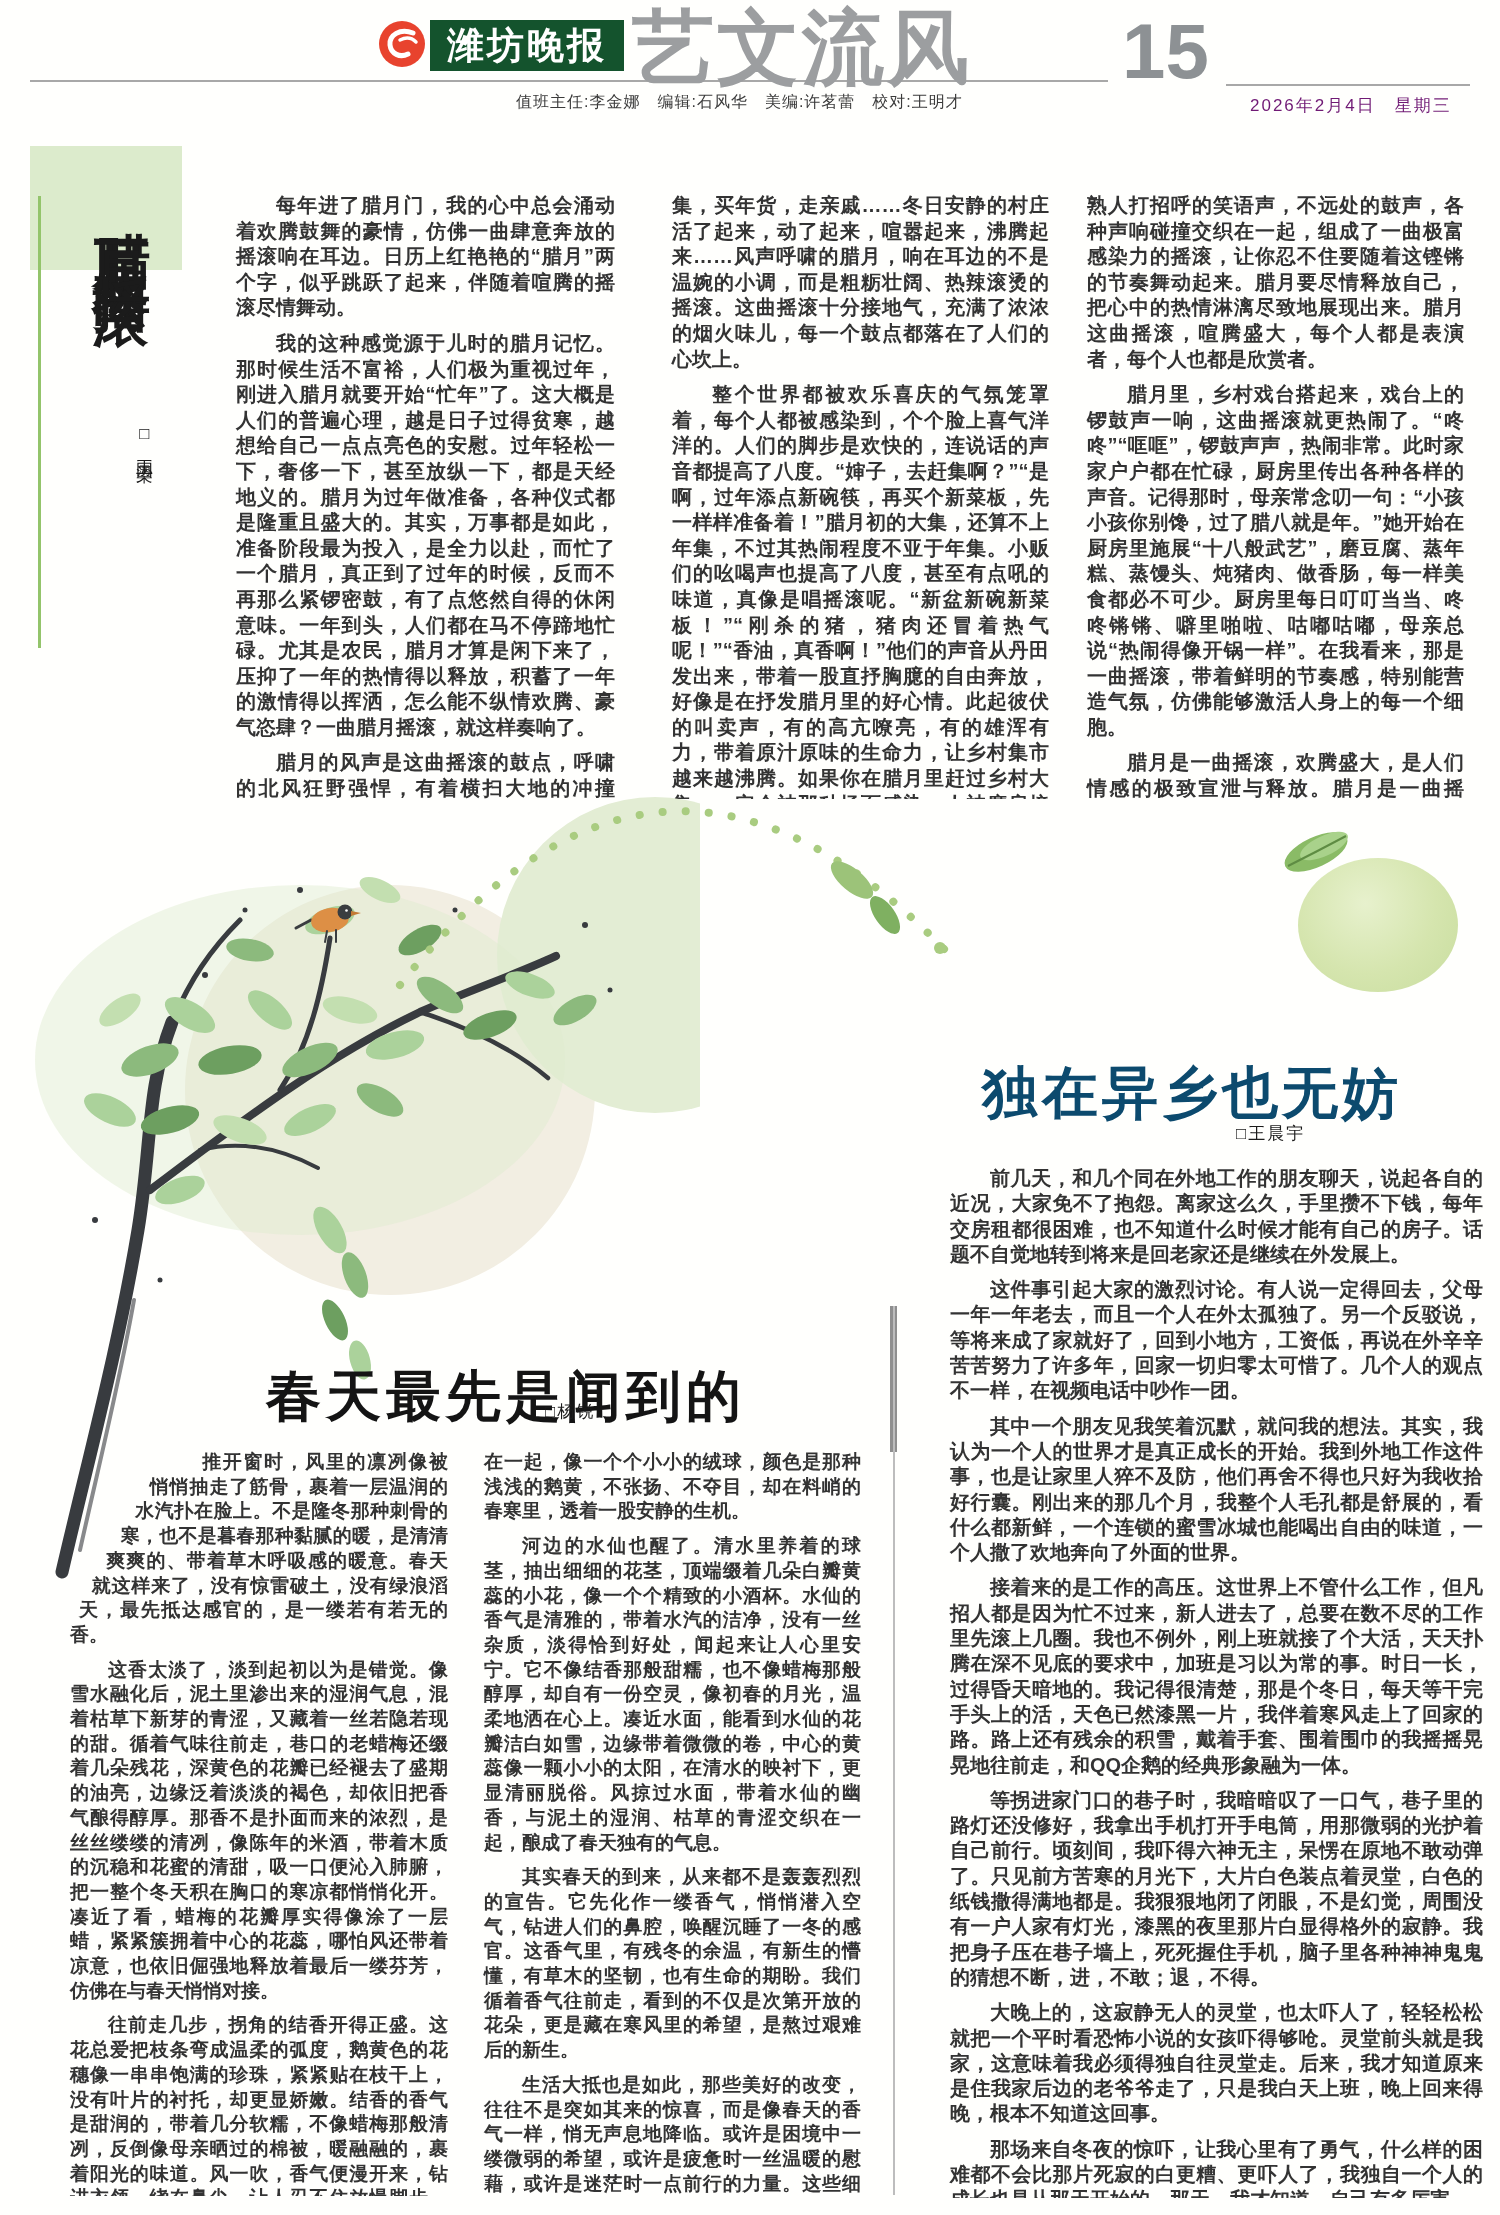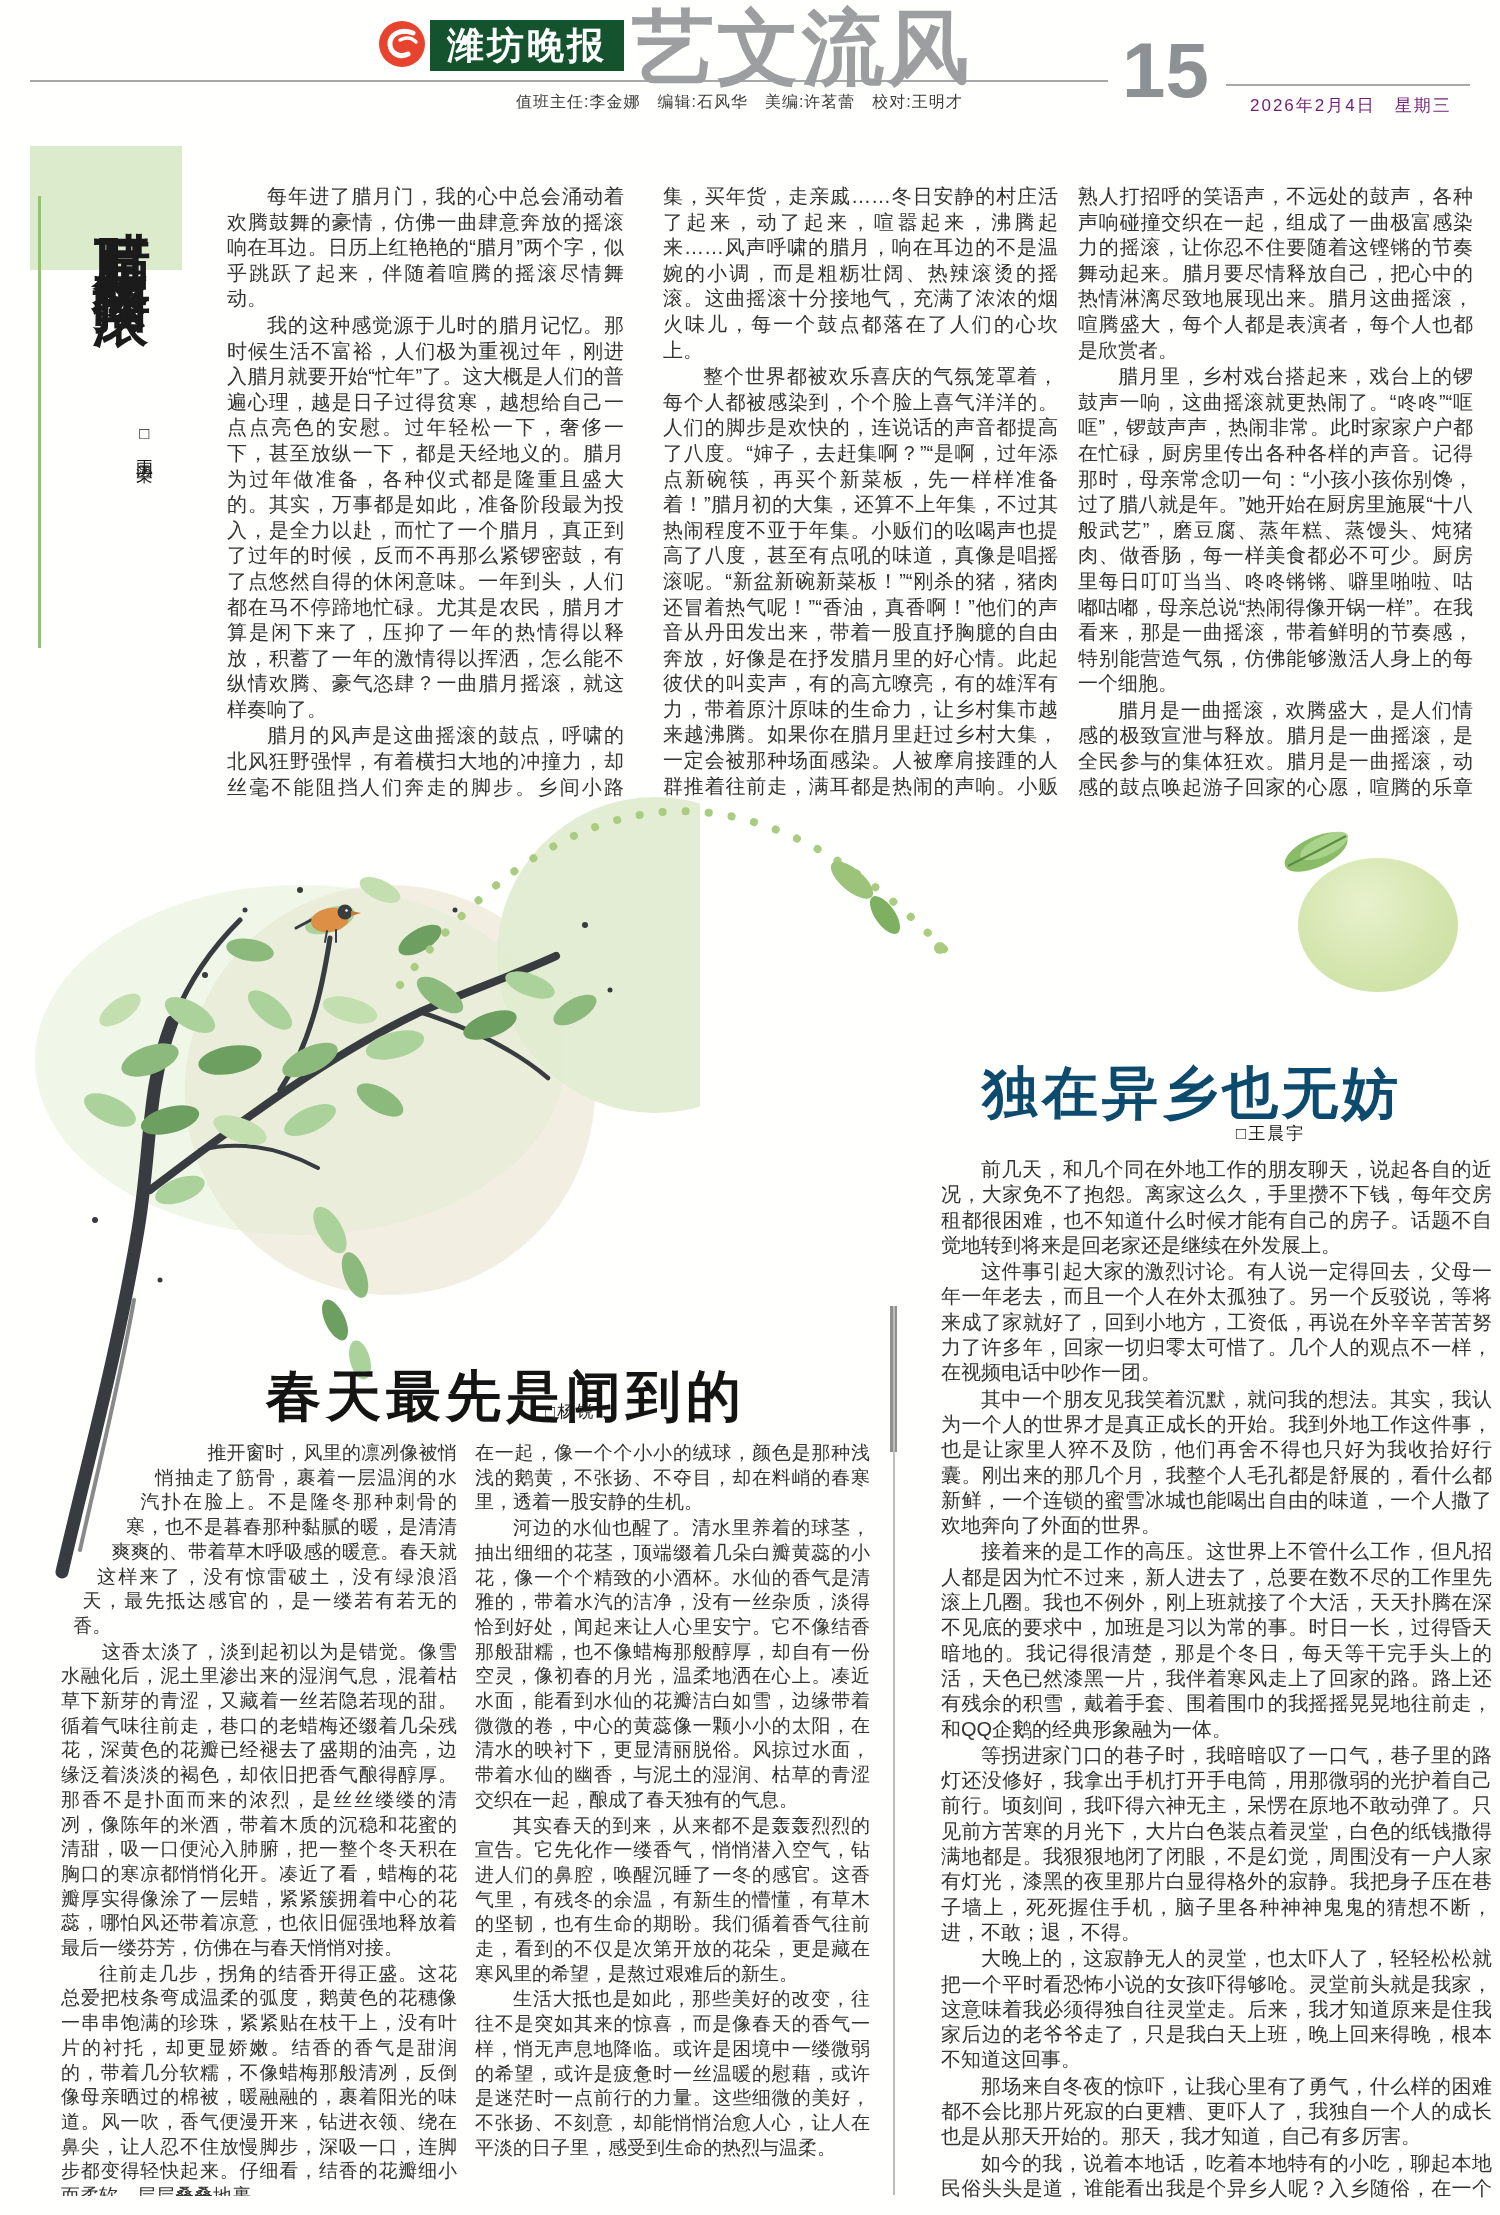--- a/index.html
+++ b/index.html
@@ -14,25 +14,25 @@
   .rule{position:absolute;background:#a8a8a8;height:2px;}
   .rule-left{left:30px;top:80px;width:1078px;}
   .rule-right{left:1226px;top:84px;width:244px;}
   .logo{position:absolute;left:378px;top:20px;width:48px;height:48px;}
   .mast-box{position:absolute;left:430px;top:20px;width:194px;height:51px;
     background:#14532d;color:#fff;display:flex;align-items:center;justify-content:center;
     font-size:37px;font-weight:bold;letter-spacing:3px;}
   .section-title{position:absolute;left:632px;top:-6px;font-size:82px;font-weight:900;
     color:#9c9ea0;letter-spacing:3px;white-space:nowrap;}
   .staff{position:absolute;left:516px;top:92px;font-size:16px;color:#3b3b3b;letter-spacing:1px;white-space:nowrap;}
-  .pagenum{position:absolute;left:1122px;top:25px;font-size:78px;font-weight:bold;color:#8d9194;}
+  .pagenum{position:absolute;left:1122px;top:6px;font-size:78px;font-weight:bold;color:#8d9194;}
   .dateline{position:absolute;left:1250px;top:94px;font-size:17px;color:#701a75;letter-spacing:2px;white-space:nowrap;}
   
   .col{position:absolute;text-align:justify;text-align-last:left;overflow:hidden;}
-  .col p{margin:1px;text-indent:2em;}
+  .col p{margin:10px;text-indent:2em;font-weight:bold;}
   .col p.noindent{text-indent:0;}
   .vtext{writing-mode:vertical-rl;text-orientation:upright;}
   
   .a1-greenbg{left:30px;top:146px;width:152px;height:124px;background:#dcebcc;}
   .a1-vline{left:38px;top:196px;width:3px;height:452px;background:#93c46b;}
   .a1-title{left:54px;top:186px;height:500px;font-size:58px;font-weight:bold;
     letter-spacing:9px;color:#1b1b1b;line-height:1;}
   .a1-author{left:133px;top:424px;height:110px;font-size:17px;color:#1b1b1b;letter-spacing:3px;}
   .a1col{top:183px;height:616px;font-size:20px;line-height:25.6px;color:#333;}
   .a1c1{left:226px;width:399px;}

